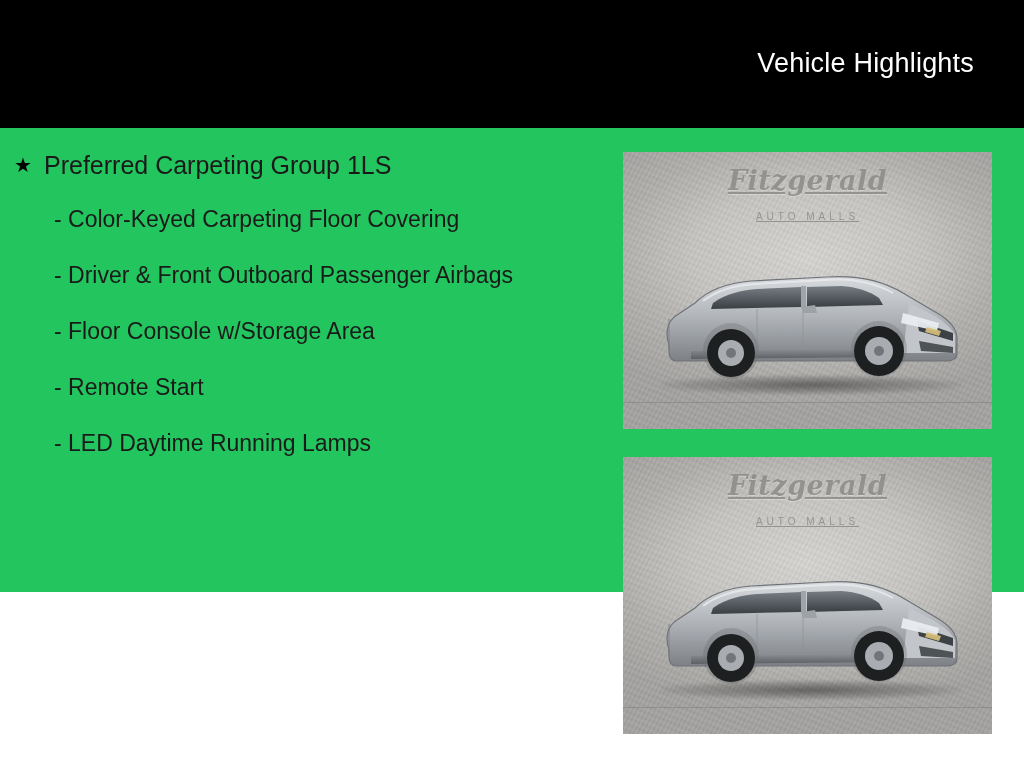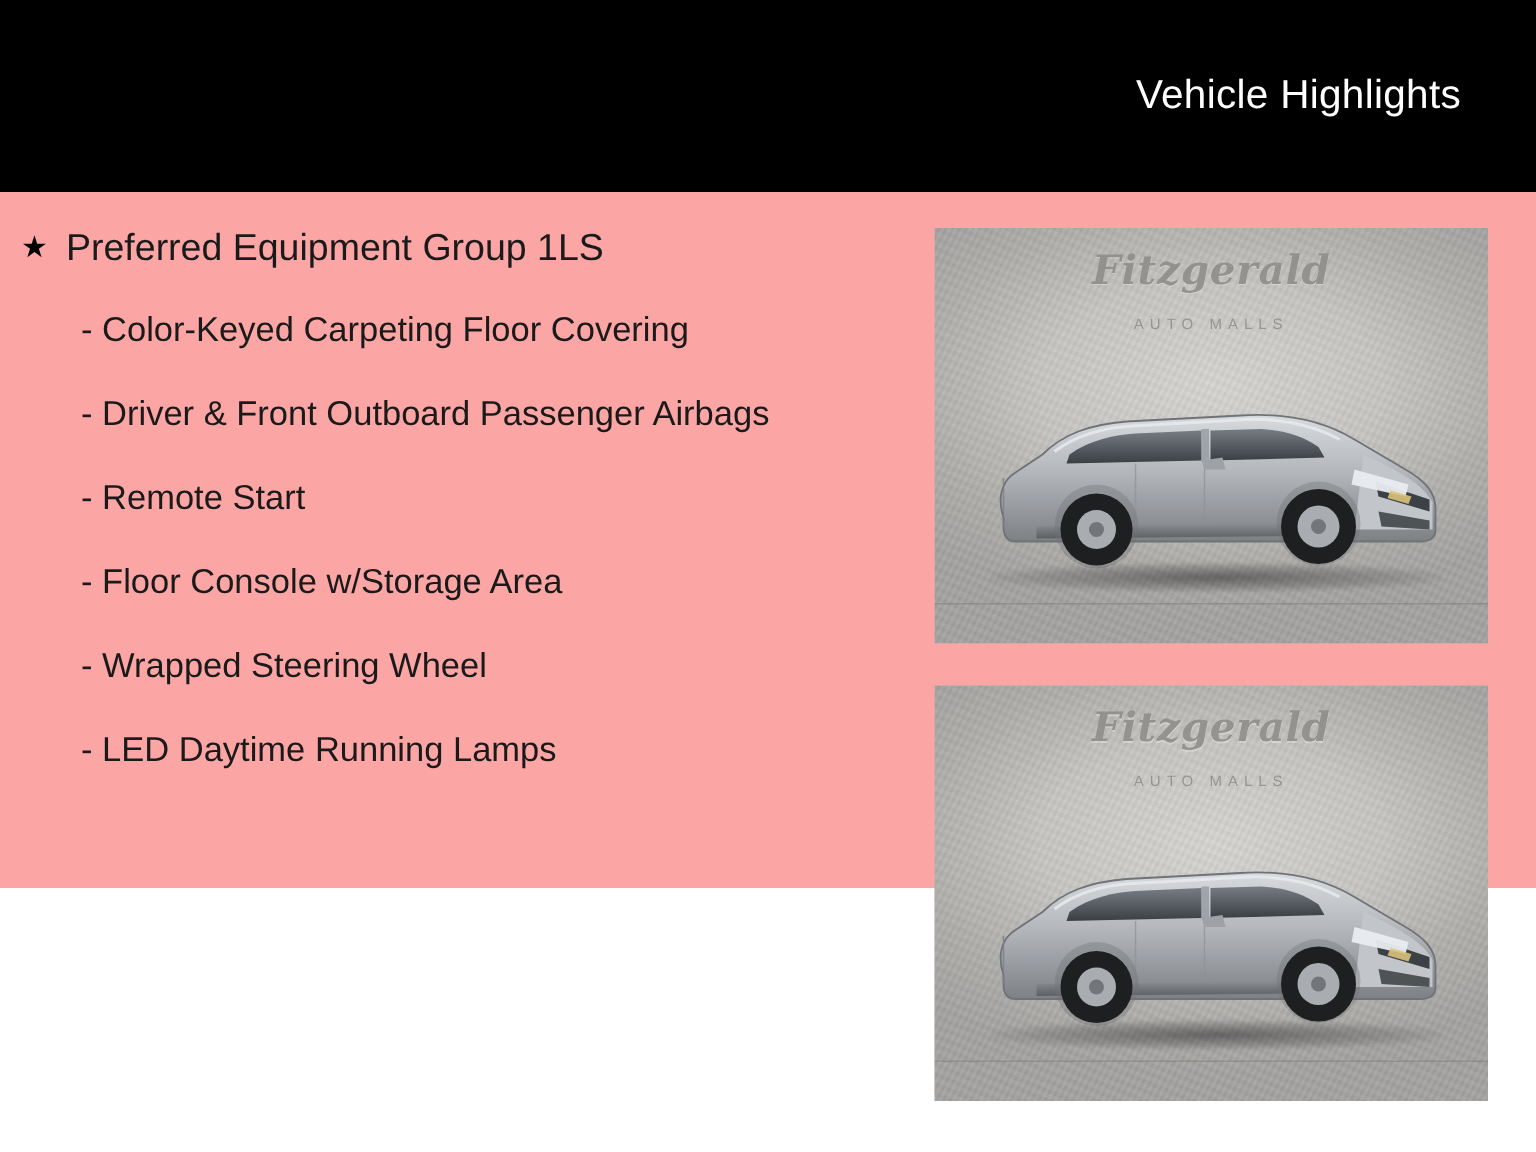--- a/index.html
+++ b/index.html
@@ -10,21 +10,21 @@
   body {
     width: 1024px;
     height: 768px;
     font-family: "Liberation Sans", sans-serif;
     overflow: hidden;
   }
   .page {
     position: relative;
     width: 1024px;
     height: 592px;
-    background: #fca5a5;
+    background: #22c55e;
   }
   
   .header {
     position: absolute;
     left: 0;
     top: 0;
     width: 1024px;
     height: 128px;
     background: #000000;
   }
@@ -110,20 +110,21 @@
   }
   .watermark {
     position: absolute;
     top: 14px;
     left: 50%;
     transform: translateX(-50%);
     text-align: center;
     color: #8d8b88;
     opacity: 0.85;
     pointer-events: none;
+    text-decoration: underline;
   }
   .watermark .wm-main {
     font-family: "DejaVu Serif", serif;
     font-style: italic;
     font-weight: bold;
     font-size: 27px;
     letter-spacing: 0.5px;
     line-height: 30px;
     text-shadow: 0 1px 0 rgba(255,255,255,0.35);
   }
@@ -165,28 +166,27 @@
 
   <div class="header">
     <div class="header-title">Vehicle Highlights</div>
   </div>
 
   <div class="content">
 
     <div class="bullet-block">
       <div class="bullet-row">
         <div class="bullet-star">★</div>
-        <div class="bullet-title">Preferred Equipment Group 1LS</div>
+        <div class="bullet-title">Preferred Carpeting Group 1LS</div>
       </div>
       <div class="sub-list">
         <div class="sub-item">- Color-Keyed Carpeting Floor Covering</div>
         <div class="sub-item">- Driver &amp; Front Outboard Passenger Airbags</div>
+        <div class="sub-item">- Floor Console w/Storage Area</div>
         <div class="sub-item">- Remote Start</div>
-        <div class="sub-item">- Floor Console w/Storage Area</div>
-        <div class="sub-item">- Wrapped Steering Wheel</div>
         <div class="sub-item">- LED Daytime Running Lamps</div>
       </div>
     </div>
 
     <div class="photo one">
       <div class="photo-bg"></div>
       <div class="floor-line"></div>
       <div class="watermark">
         <div class="wm-main">Fitzgerald</div>
         <div class="wm-sub">AUTO MALLS</div>

